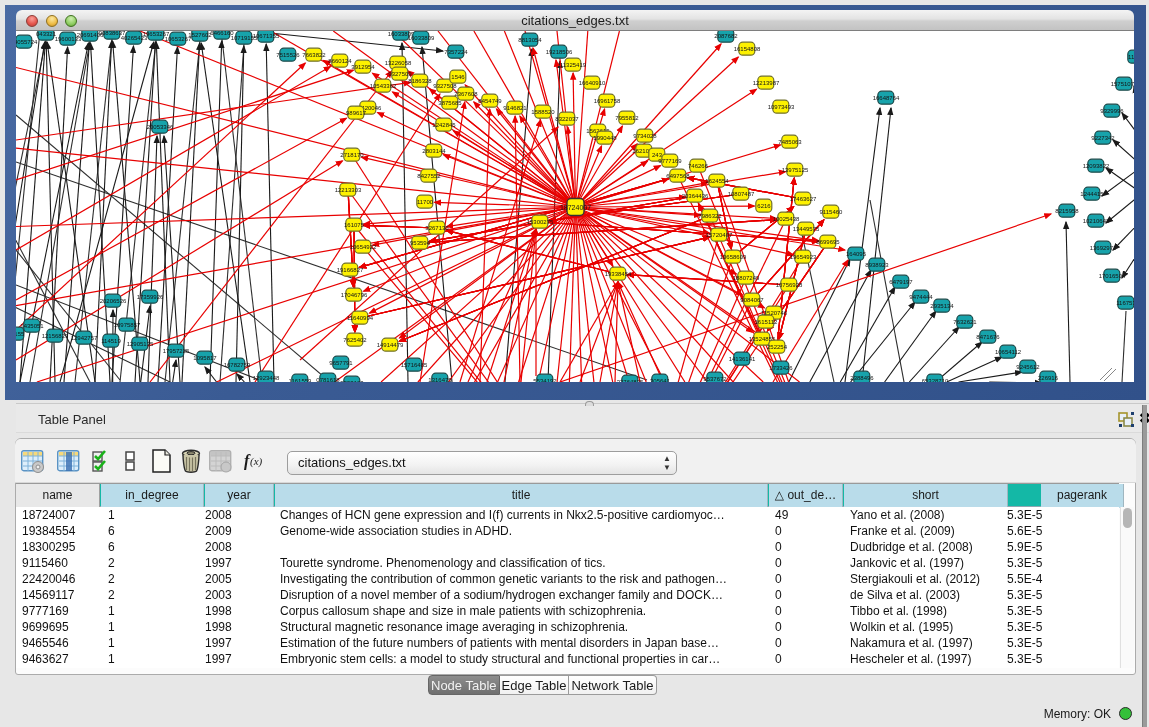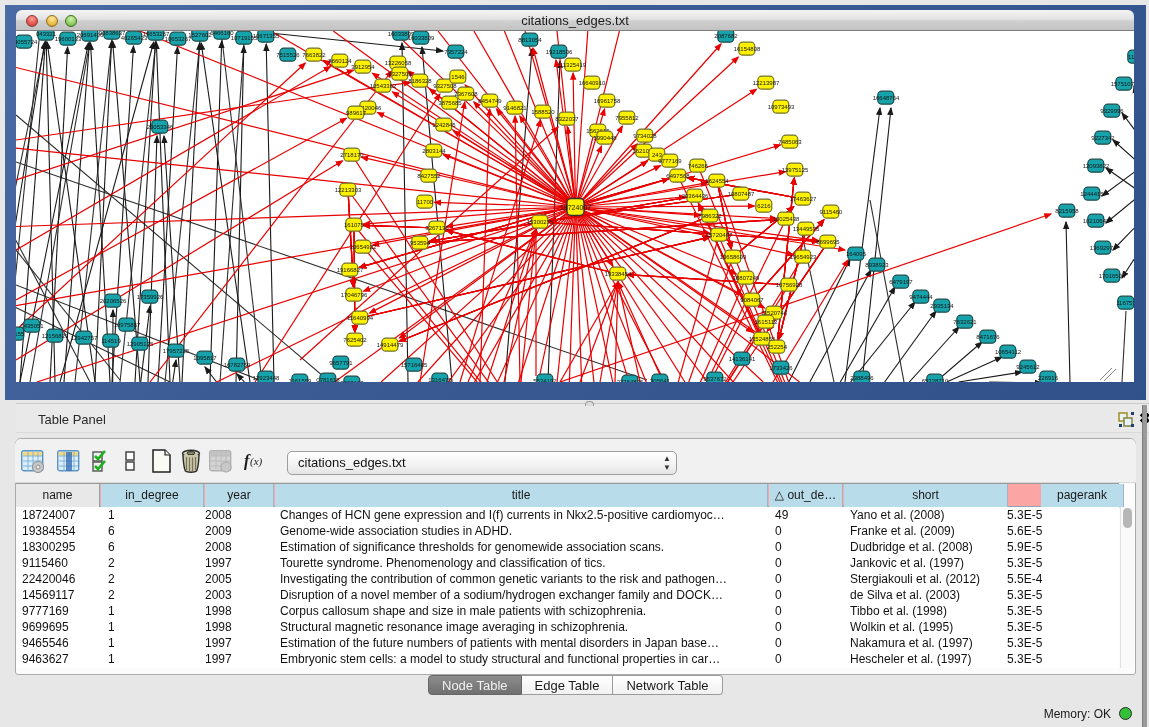--- a/index.html
+++ b/index.html
@@ -34,21 +34,21 @@
 
 
 #toolbar { position:absolute; left:15px; top:439px; width:1121px; height:44px; background:#f1f1f1; border-radius:6px 6px 0 0; border-bottom:1px solid #d8d8d8; }
 .dd { position:absolute; left:272px; top:12px; width:390px; height:24px;
   background:linear-gradient(#ffffff,#f2f2f2 60%,#e4e4e4); border:1px solid #9d9d9d; border-radius:5px;
   font-size:13px; color:#111; line-height:22px; padding-left:10px; }
 .dd .arr { position:absolute; right:5px; top:2px; font-size:8px; color:#333; line-height:9px; text-align:center; }
 
 
 #thead { position:absolute; left:16px; top:483px; width:1103px; height:24px;
-  background:#fca5a5; border-top:1px solid #9a9a9a; border-bottom:1px solid #8fa6b0;
+  background:#14b8a6; border-top:1px solid #9a9a9a; border-bottom:1px solid #8fa6b0;
   font-size:12px; color:#1a1a1a; }
 #thead .h { position:absolute; top:0; text-align:center; border-right:1px solid #9fb6c0; height:24px; background:#b9dcea; padding-top:4px; }
 #thead .h span { display:block; margin-top:0px; }
 #tbody { position:absolute; left:16px; top:507px; width:1103px; height:161px;
   background:#ffffff; font-size:12px; color:#111; }
 .tr { position:relative; height:16px; line-height:16px; white-space:nowrap; }
 .tr div { position:absolute; top:0; overflow:hidden; }
 .c0 { left:6px;  width:92px; }
 .c1 { left:92px; width:100px; }
 .c2 { left:189px; width:70px; }
@@ -56,21 +56,21 @@
 .c4 { left:759px; width:70px; }
 .c5 { left:834px; width:165px; }
 .c6 { left:991px; width:90px; }
 
 
 #sbar { position:absolute; left:1120px; top:507px; width:14px; height:161px; background:#fafafa; border-left:1px solid #e0e0e0; }
 #sbar .thumb { position:absolute; left:2px; top:1px; width:9px; height:20px; background:#b6b6b6; border-radius:5px; }
 
 
 #tabs { position:absolute; left:428px; top:675px; height:20px; font-size:13px; }
-.tab { float:left; height:20px; line-height:19px; padding:0 13px; background:linear-gradient(#ffffff,#f1f1f1); color:#1a1a1a; border:1px solid #9b9b9b; border-left:none; }
+.tab { float:left; height:20px; line-height:19px; padding:0 2px; background:linear-gradient(#ffffff,#f1f1f1); color:#1a1a1a; border:1px solid #9b9b9b; border-left:none; }
 .tab.first { border-left:1px solid #9b9b9b; border-radius:4px 0 0 4px; }
 .tab.last { border-radius:0 4px 4px 0; }
 .tab.sel { background:linear-gradient(#8d8d8d,#6f6f6f); color:#f2f2f2; border-color:#666; }
 
 
 #footer { position:absolute; left:0; top:700px; width:1149px; height:27px; background:#e7e7e7; }
 #footer .mem { position:absolute; right:38px; top:7px; font-size:12px; color:#1a1a1a; }
 #footer .dot { position:absolute; right:17px; top:7px; width:13px; height:13px; border-radius:50%;
   background:#35c03a; border:1.5px solid #2b2b2b; }
 #redge { position:absolute; right:2px; top:405px; width:5px; height:322px; background:#9a9a9a; border-left:1px solid #7d7d7d; }
@@ -1063,21 +1063,20 @@
         <div class="c2">2009</div>
         <div class="c3">Genome-wide association studies in ADHD.</div>
         <div class="c4">0</div>
         <div class="c5">Franke et al. (2009)</div>
         <div class="c6">5.6E-5</div>
       </div>
 <div class="tr">
         <div class="c0">18300295</div>
         <div class="c1">6</div>
         <div class="c2">2008</div>
-        <div class="c3">Estimation of significance thresholds for genomewide association scans.</div>
         <div class="c4">0</div>
         <div class="c5">Dudbridge et al. (2008)</div>
         <div class="c6">5.9E-5</div>
       </div>
 <div class="tr">
         <div class="c0">9115460</div>
         <div class="c1">2</div>
         <div class="c2">1997</div>
         <div class="c3">Tourette syndrome. Phenomenology and classification of tics.</div>
         <div class="c4">0</div>

